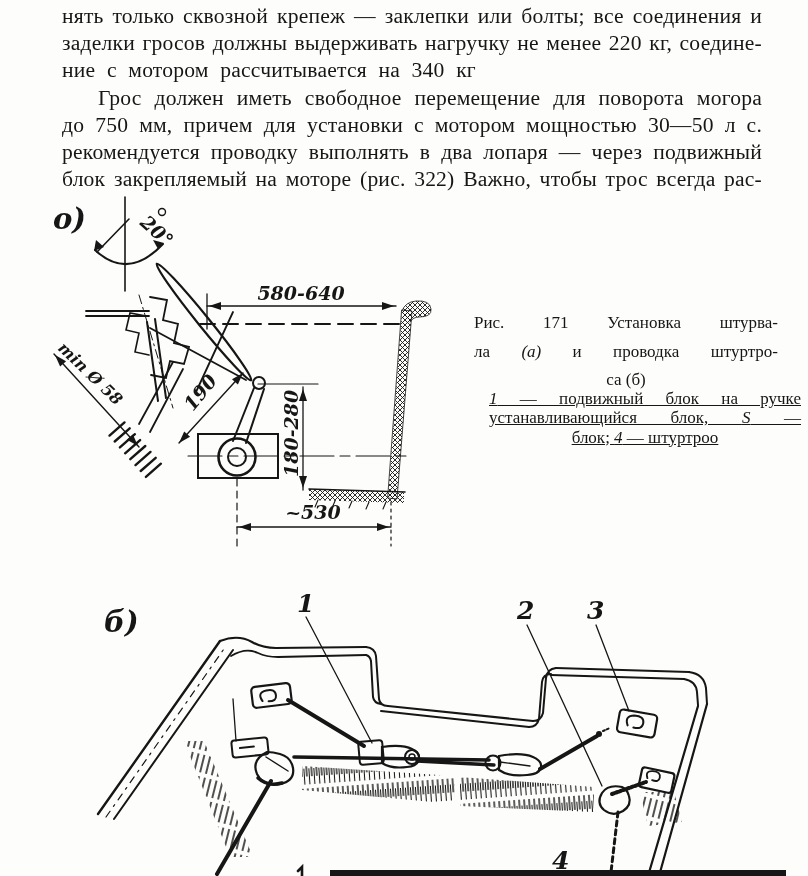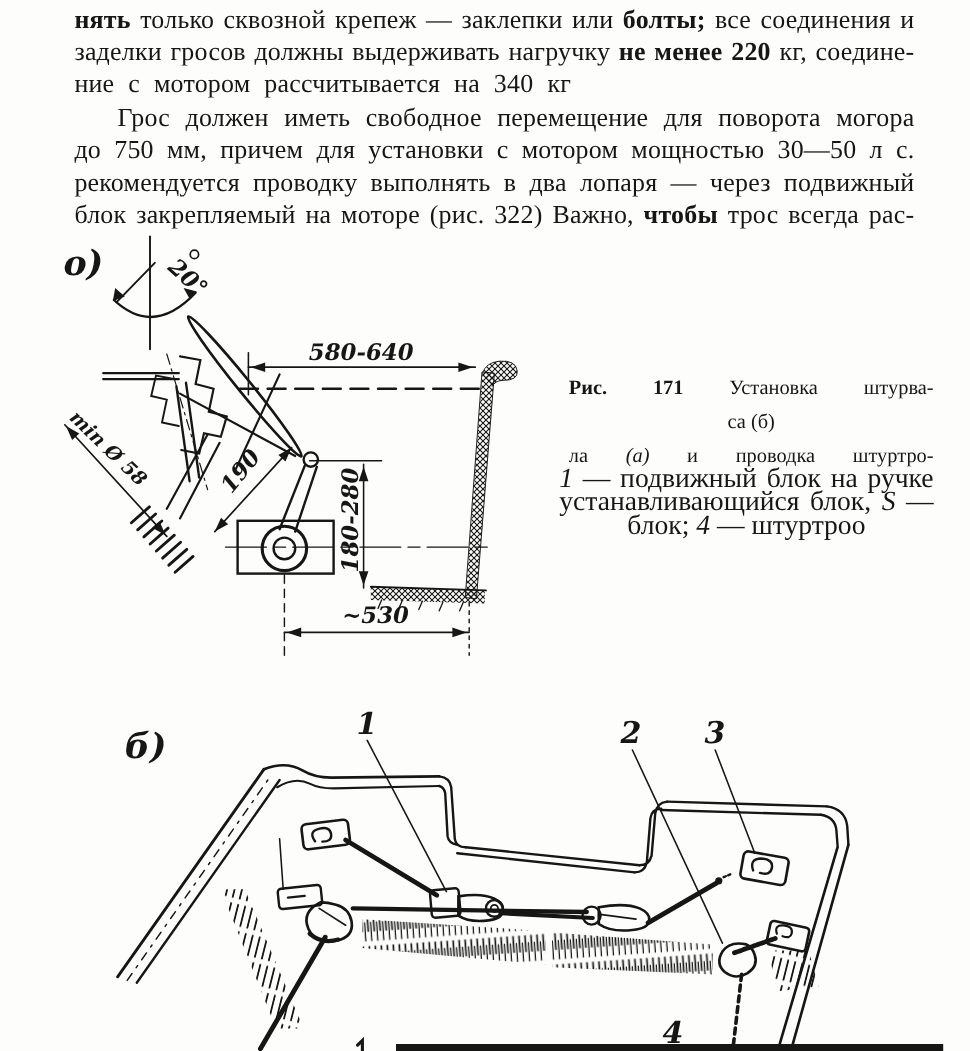--- a/index.html
+++ b/index.html
@@ -3,25 +3,25 @@
 <meta charset="utf-8">
 <style>
   html,body{margin:0;padding:0;width:808px;height:876px;overflow:hidden;}
   body{background:#fdfdfb;color:#161616;font-family:"Liberation Serif",serif;position:relative;}
   .abs{position:absolute;}
   .para{left:62px;width:700px;font-size:21.6px;line-height:27.2px;letter-spacing:0.2px;}
   .ln{white-space:normal;}
   .j{text-align:justify;text-align-last:justify;}
   .nolast{text-align:right;text-align-last:left;word-spacing:6px;}
   .ind{text-indent:36px;}
-  .b{font-weight:bold;}
+  .b{font-weight:normal;}
   .i{font-style:italic;}
   .caption{left:474px;top:309px;width:304px;font-size:17px;line-height:28.6px;}
   .caption .c3{text-align:center;text-align-last:center;}
-  .legend{left:466px;top:389px;width:312px;font-size:23px;line-height:19.3px;}
+  .legend{left:489px;top:389px;width:312px;font-size:17px;line-height:19.3px;text-decoration:underline;}
   .legend .c3{text-align:center;text-align-last:center;}
   svg text{fill:#161616;stroke:none;font-family:"DejaVu Serif",serif;font-style:italic;font-weight:bold;}
   .figlabel{font-size:29px;}
   .callout{font-size:25px;}
   .dim{font-size:19px;}
 </style>
 </head>
 <body>
 
 <div class="abs page" style="left:0;top:0;width:808px;height:876px;">
@@ -34,22 +34,22 @@
 
   <div class="abs para" style="top:84.6px;">
     <div class="ln j ind"><span>Грос должен иметь свободное перемещение для поворота могора</span></div>
     <div class="ln j"><span>до 750 мм, причем для установки с мотором мощностью 30—50 л с.</span></div>
     <div class="ln j"><span>рекомендуется проводку выполнять в два лопаря — через подвижный</span></div>
     <div class="ln j"><span>блок закрепляемый на моторе (рис. 322) Важно, </span><span class="b">чтобы</span><span> трос всегда рас-</span></div>
   </div>
 
   <div class="abs caption">
     <div class="ln j"><span class="b">Рис. 171</span><span> Установка штурва-</span></div>
+    <div class="ln j"><span>ла </span><span class="i">(а)</span><span> и проводка штуртро-</span></div>
     <div class="ln c3"><span>са (б)</span></div>
-    <div class="ln j"><span>ла </span><span class="i">(а)</span><span> и проводка штуртро-</span></div>
   </div>
 
   <div class="abs legend">
     <div class="ln j"><span class="i">1</span><span> — подвижный блок на ручке</span></div>
     <div class="ln j"><span>устанавливающийся блок, </span><span class="i">S</span><span> —</span></div>
     <div class="ln c3"><span>блок; </span><span class="i">4</span><span> — штуртроо</span></div>
   </div>
 
   <svg class="abs" style="left:40px;top:192px;" width="405" height="372" viewBox="40 192 405 372">
     <defs>

